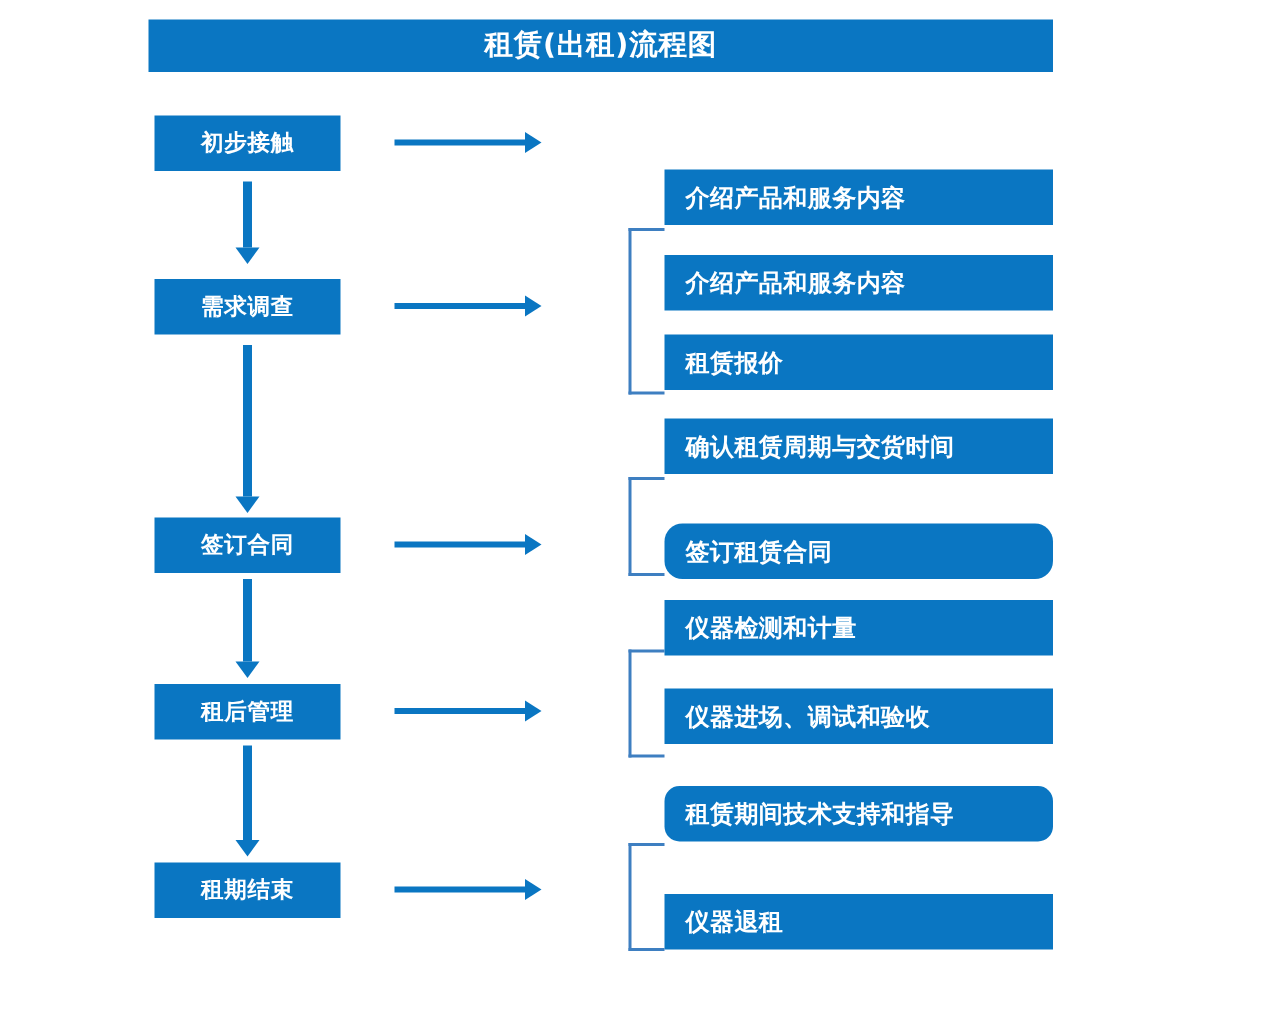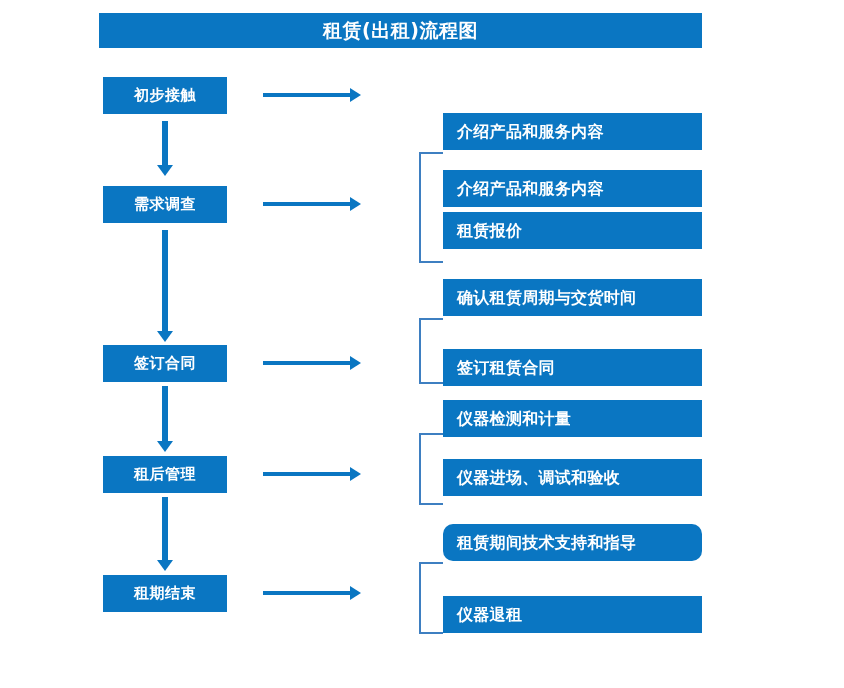--- a/index.html
+++ b/index.html
@@ -203,27 +203,27 @@
   <div class="bracket" style="left:419px; top:318px; height:66px;"></div>
   <div class="bracket" style="left:419px; top:433px; height:72px;"></div>
   <div class="bracket" style="left:419px; top:562px; height:72px;"></div>
 
   <div class="detail-box" style="top:77px;">
     <span class="detail-label">介绍产品和服务内容</span>
   </div>
   <div class="detail-box" style="top:134px;">
     <span class="detail-label">介绍产品和服务内容</span>
   </div>
-  <div class="detail-box" style="top:176px;">
+  <div class="detail-box" style="top:187px;">
     <span class="detail-label">租赁报价</span>
   </div>
   <div class="detail-box" style="top:243px;">
     <span class="detail-label">确认租赁周期与交货时间</span>
   </div>
-  <div class="detail-box" style="top:313px;">
+  <div class="detail-box" style="top:313px;border-radius:12px;">
     <span class="detail-label">签订租赁合同</span>
   </div>
   <div class="detail-box" style="top:364px;">
     <span class="detail-label">仪器检测和计量</span>
   </div>
   <div class="detail-box" style="top:423px;">
     <span class="detail-label">仪器进场、调试和验收</span>
   </div>
   <div class="detail-box" style="top:488px;border-radius:10px;">
     <span class="detail-label">租赁期间技术支持和指导</span>

